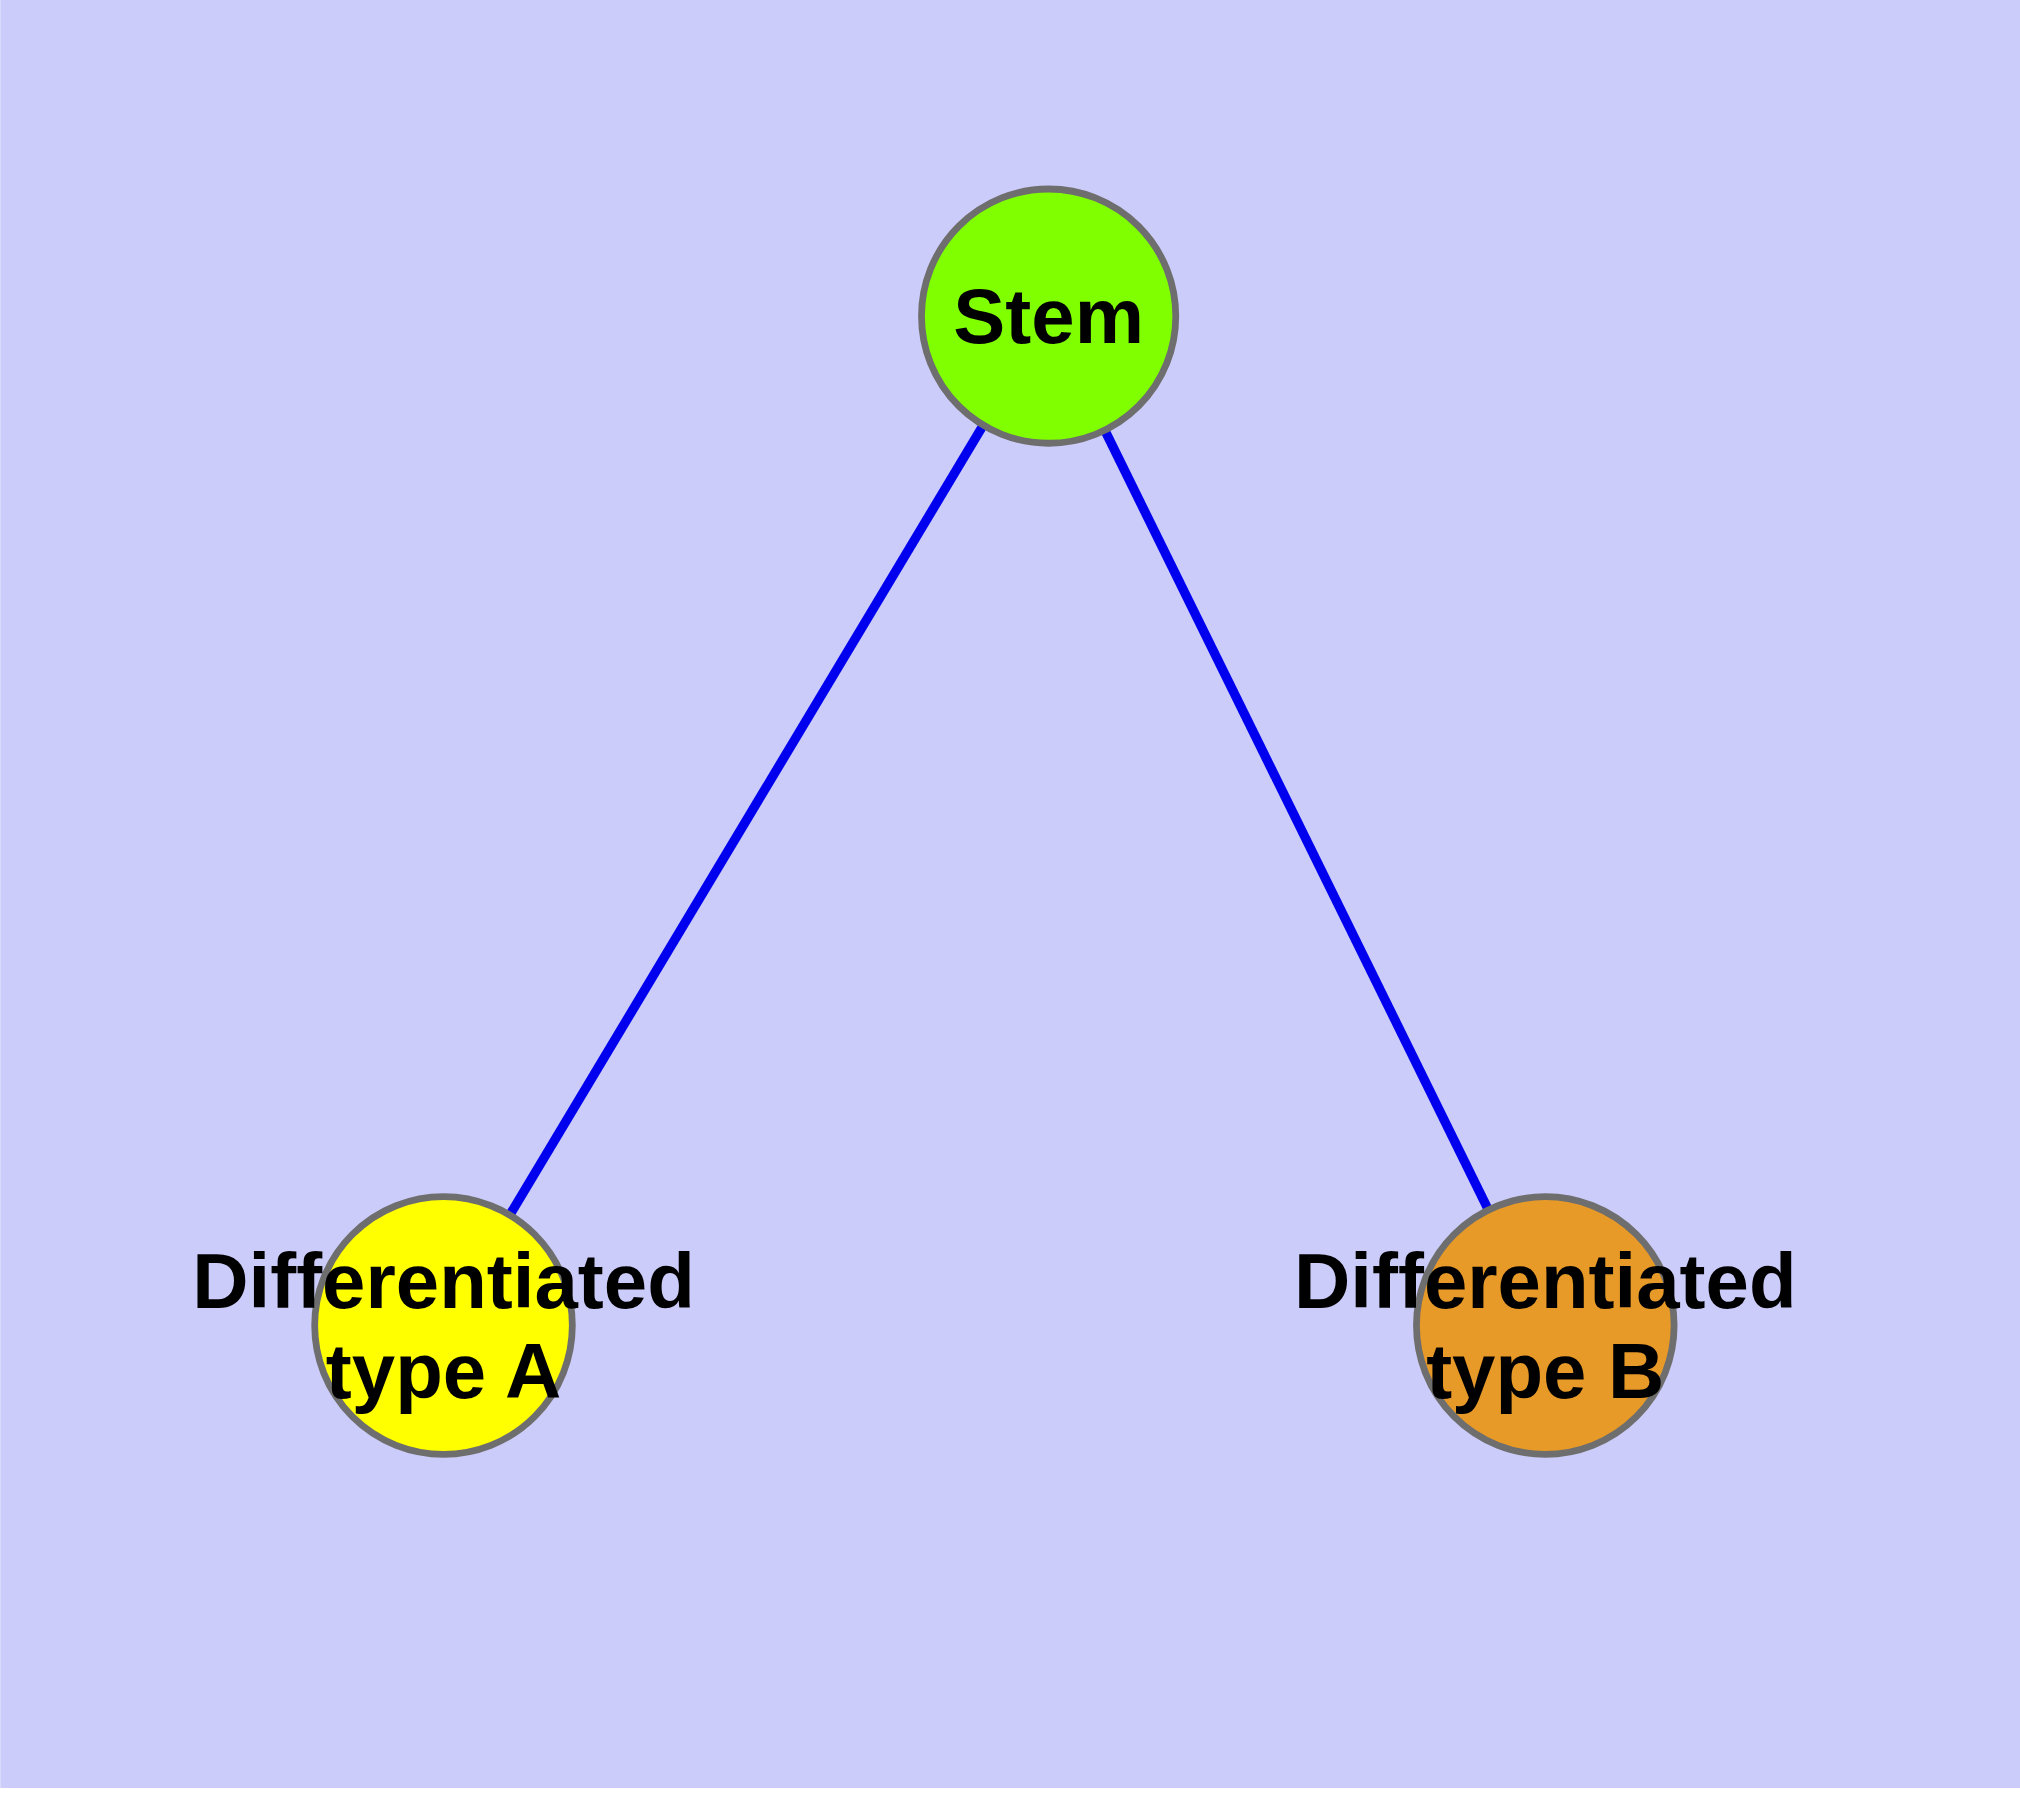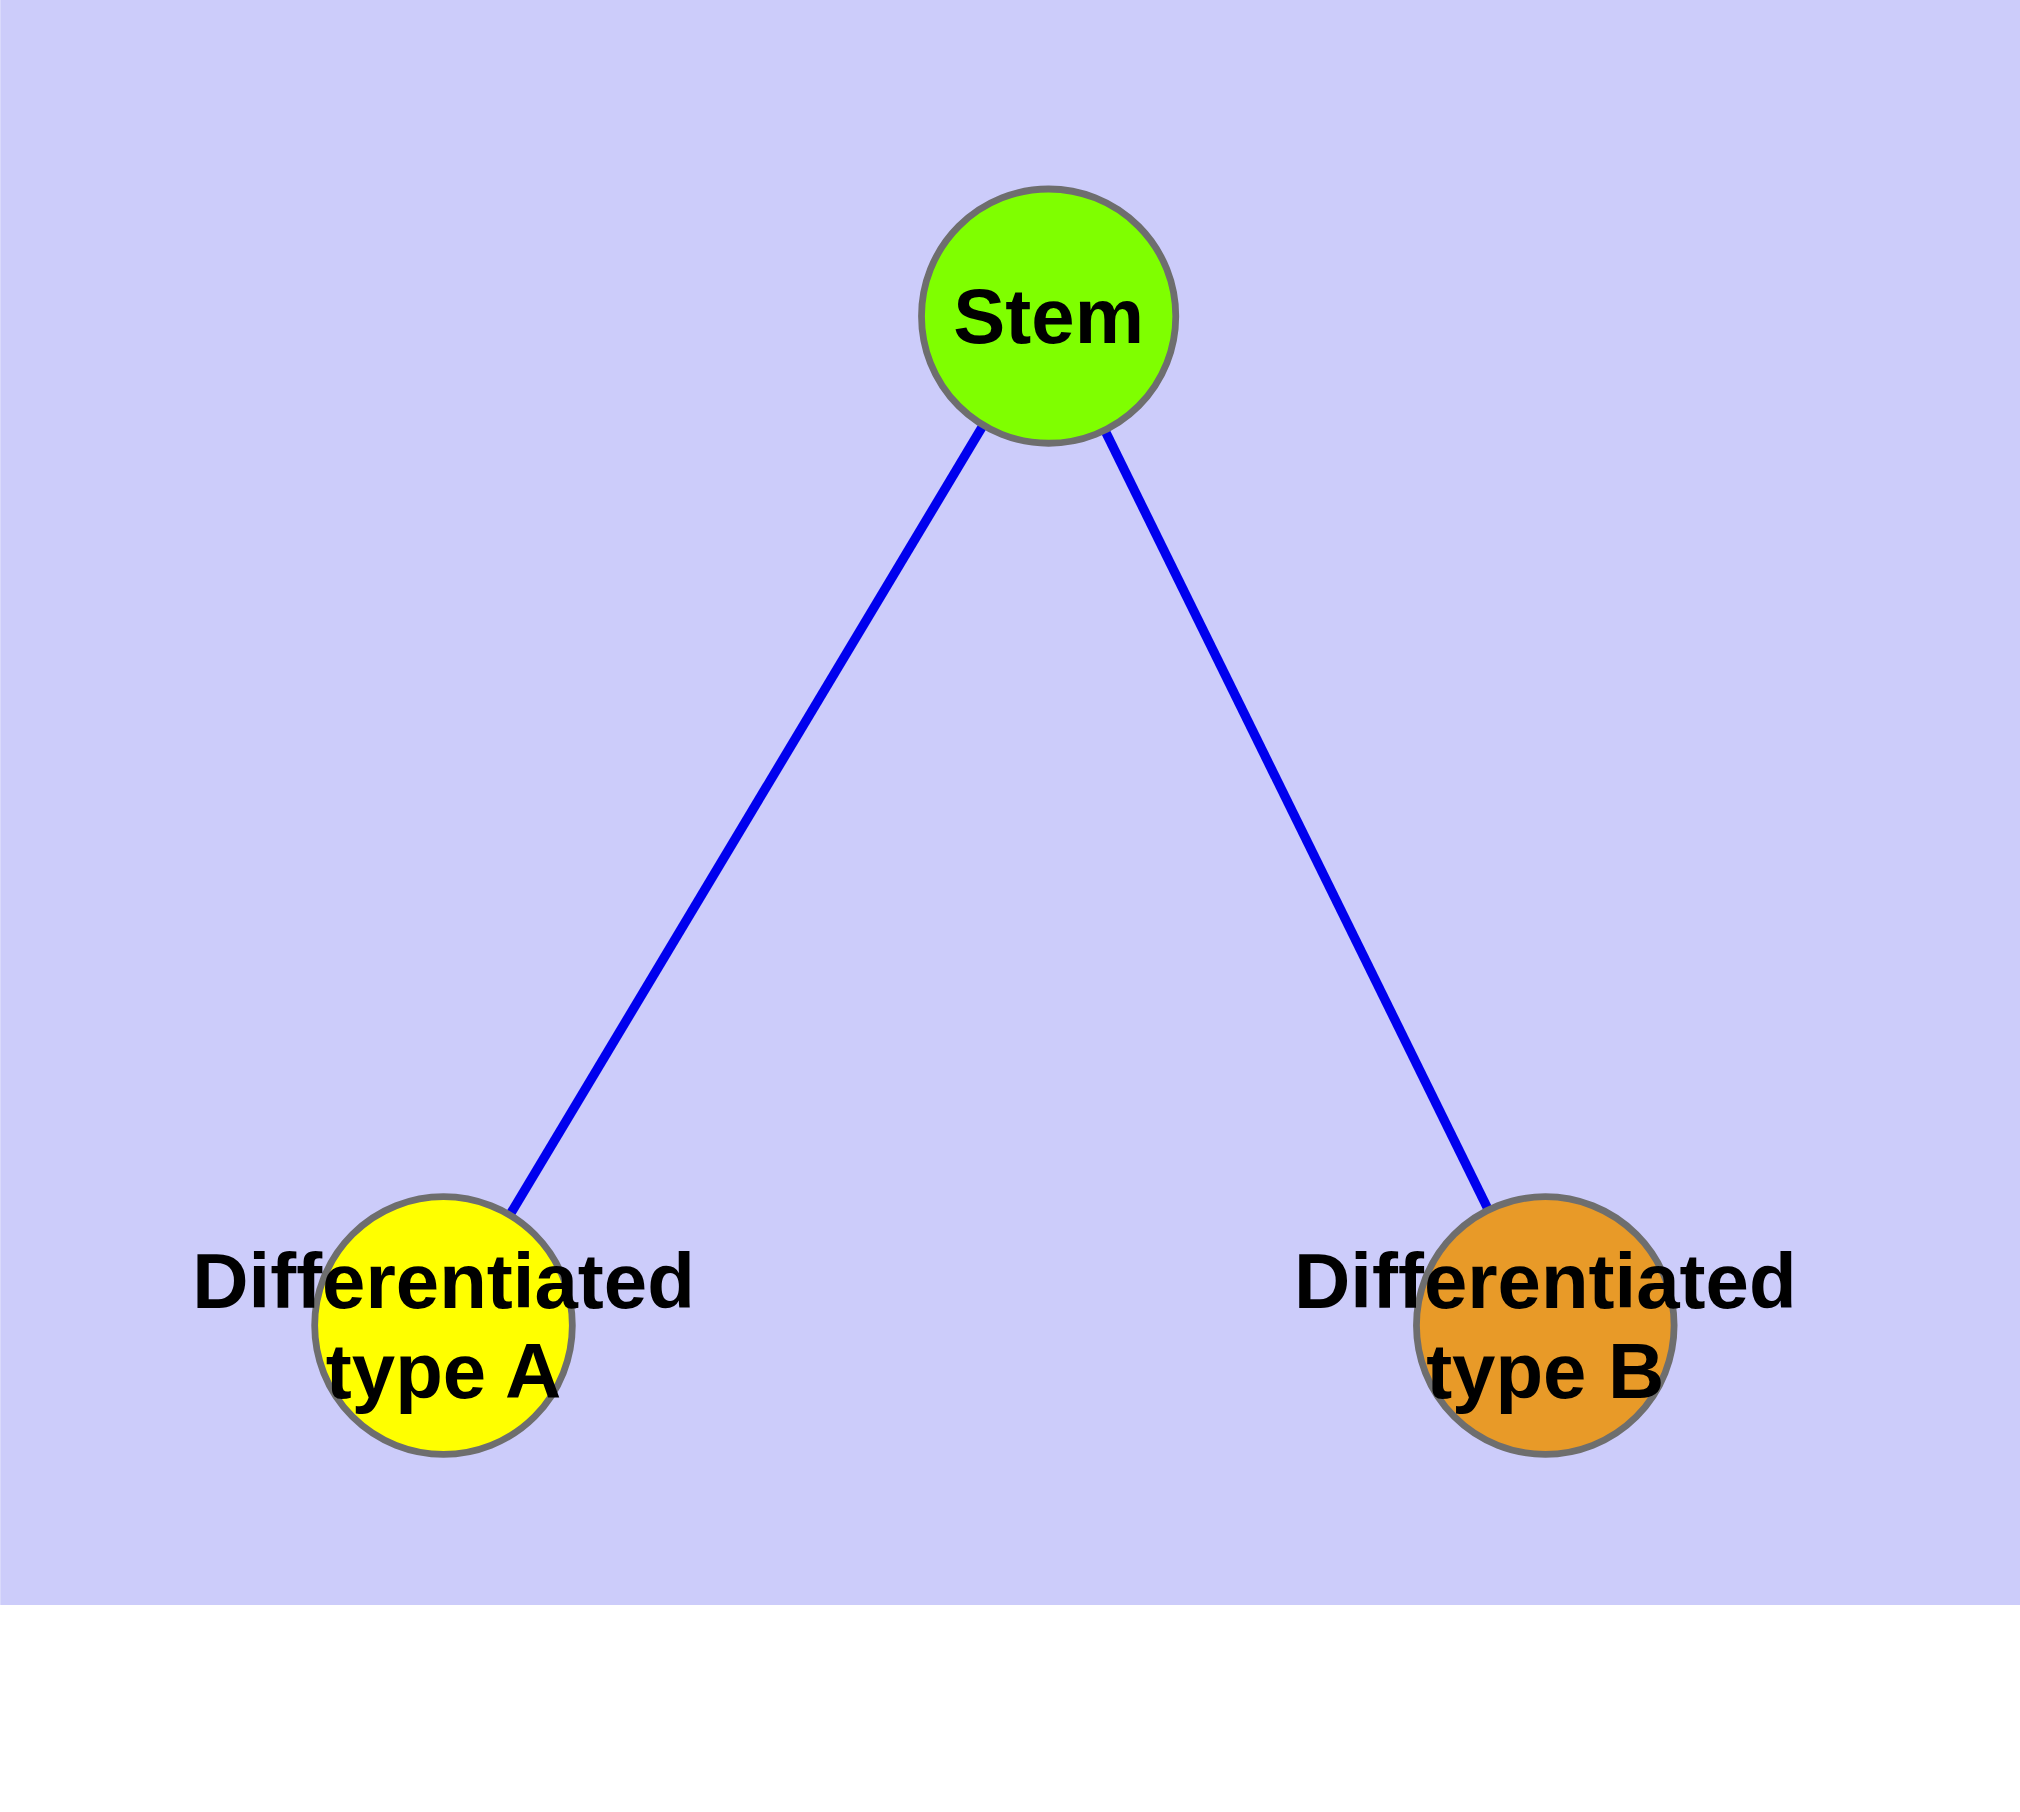--- a/index.html
+++ b/index.html
@@ -27,21 +27,21 @@
     font-family: "Liberation Sans", sans-serif;
     font-weight: bold;
     fill: #000000;
     text-anchor: middle;
     paint-order: normal;
   }
 </style>
 </head>
 <body>
 
-<div id="canvas" style="width: 2021px; height: 1605px;">
+<div id="canvas" style="width: 2021px; height: 1788px;">
   <svg id="graph-svg" viewBox="0 0 2384 2138" xmlns="http://www.w3.org/2000/svg">
     <rect id="bg-rect" x="0" y="0" width="2384" height="2138" fill="#ccccfa"></rect>
     <g id="edge-layer">
         <line x1="1160.901654150973" y1="499.9371567313601" x2="600.1267018740139" y2="1435.3474762857836" stroke="#0000ee" stroke-width="11" stroke-linecap="butt"></line>
         <line x1="1302.3388578122972" y1="505.79621101441273" x2="1756.778184649699" y2="1429.4092455935006" stroke="#0000ee" stroke-width="11" stroke-linecap="butt"></line>
       </g>
     <g id="node-layer">
         <g>
           <circle cx="1237" cy="373" r="150" fill="#7fff00" stroke="#6e6e6e" stroke-width="8"></circle>
           <text class="node-label" x="1237" y="405.2" font-size="92" fill="#000000"><tspan x="1237">Stem</tspan></text>

